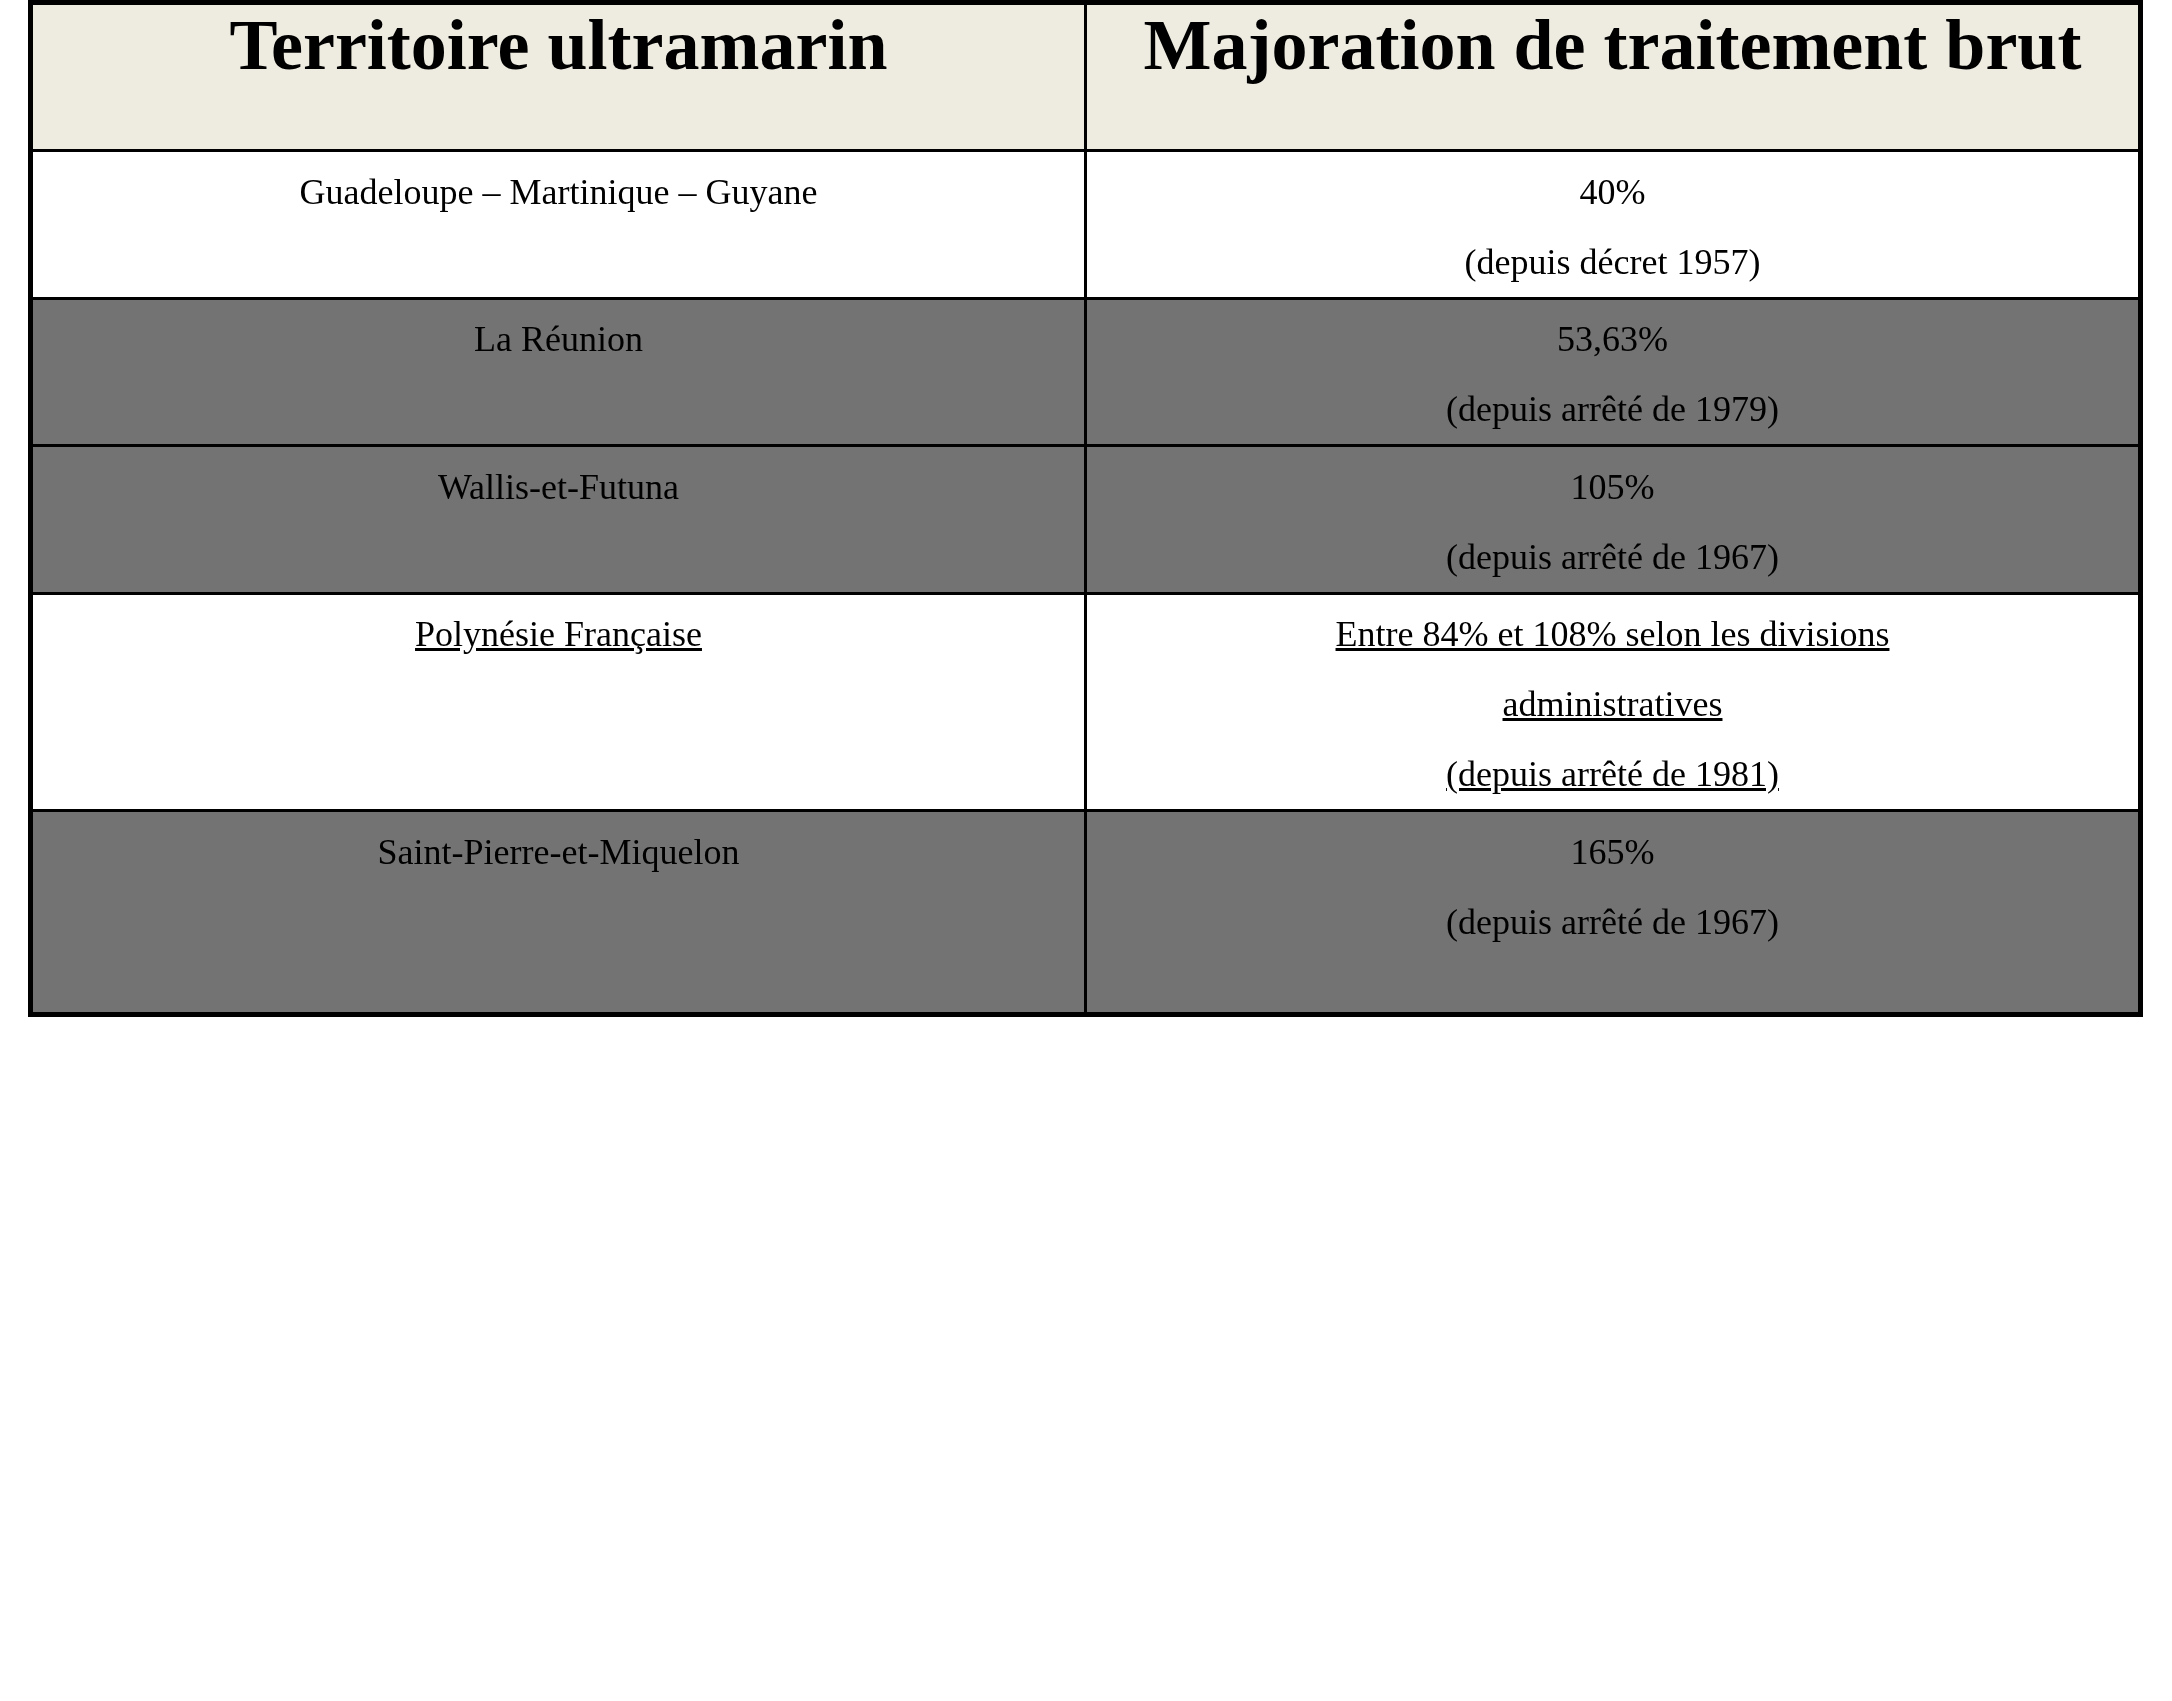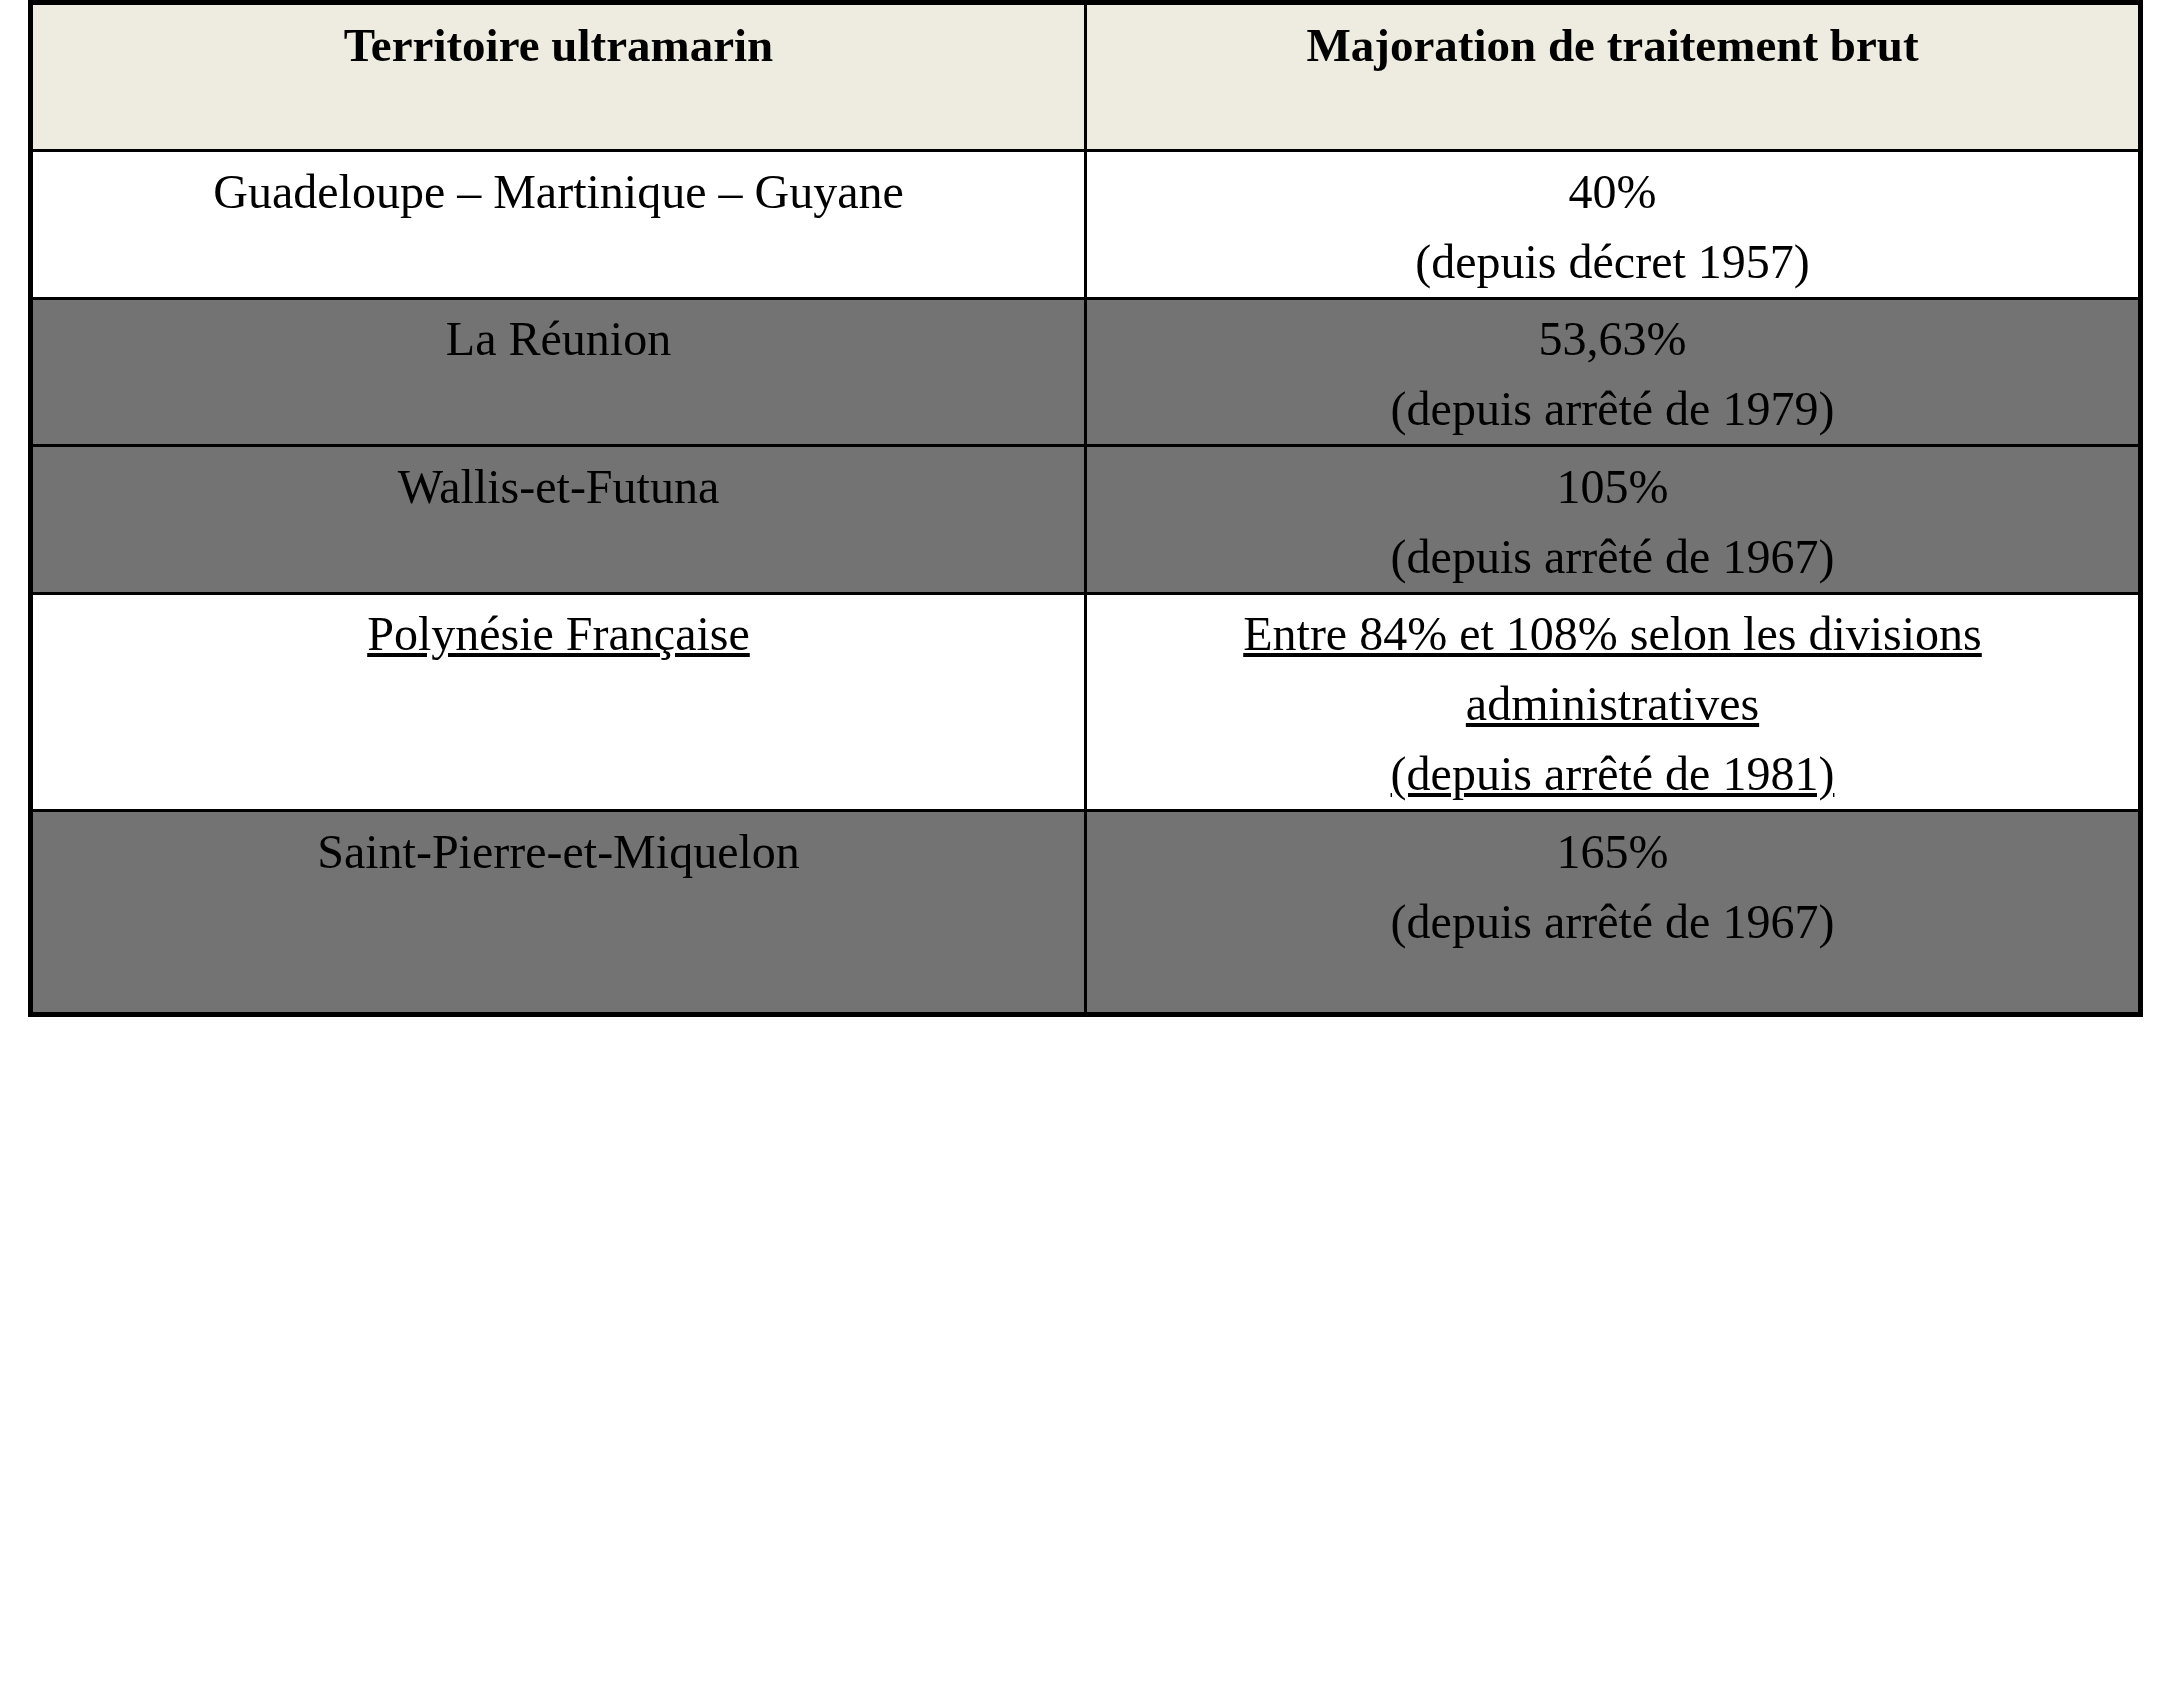--- a/index.html
+++ b/index.html
@@ -35,28 +35,28 @@
     white-space: pre-line;
     overflow: hidden;
     padding: 4.5px 11.2px 0 11.2px;
     box-sizing: border-box;
   }
   
   table.majoration thead tr { height: 148px; }
   table.majoration th {
     background: #EEECE1;
     font-weight: bold;
-    font-size: 47px;
+    font-size: 72px;
     line-height: 70px;
     font-family: Liberation Serif, serif;
   }
   
   table.majoration td {
     background: #FFFFFF;
-    font-size: 48px;
+    font-size: 36px;
     line-height: 70px;
     font-weight: normal;
   }
   table.majoration tr.shaded td { background: #737373; }
   table.majoration tbody tr:nth-child(1) { height: 137px; }
   table.majoration tbody tr:nth-child(2) { height: 145px; }
   table.majoration tbody tr:nth-child(3) { height: 145px; }
   table.majoration tbody tr:nth-child(4) { height: 144px; text-decoration: underline; }
   table.majoration tbody tr:nth-child(5) { height: 204px; }
   table.majoration tbody tr:nth-child(6) { height: 211px; }

